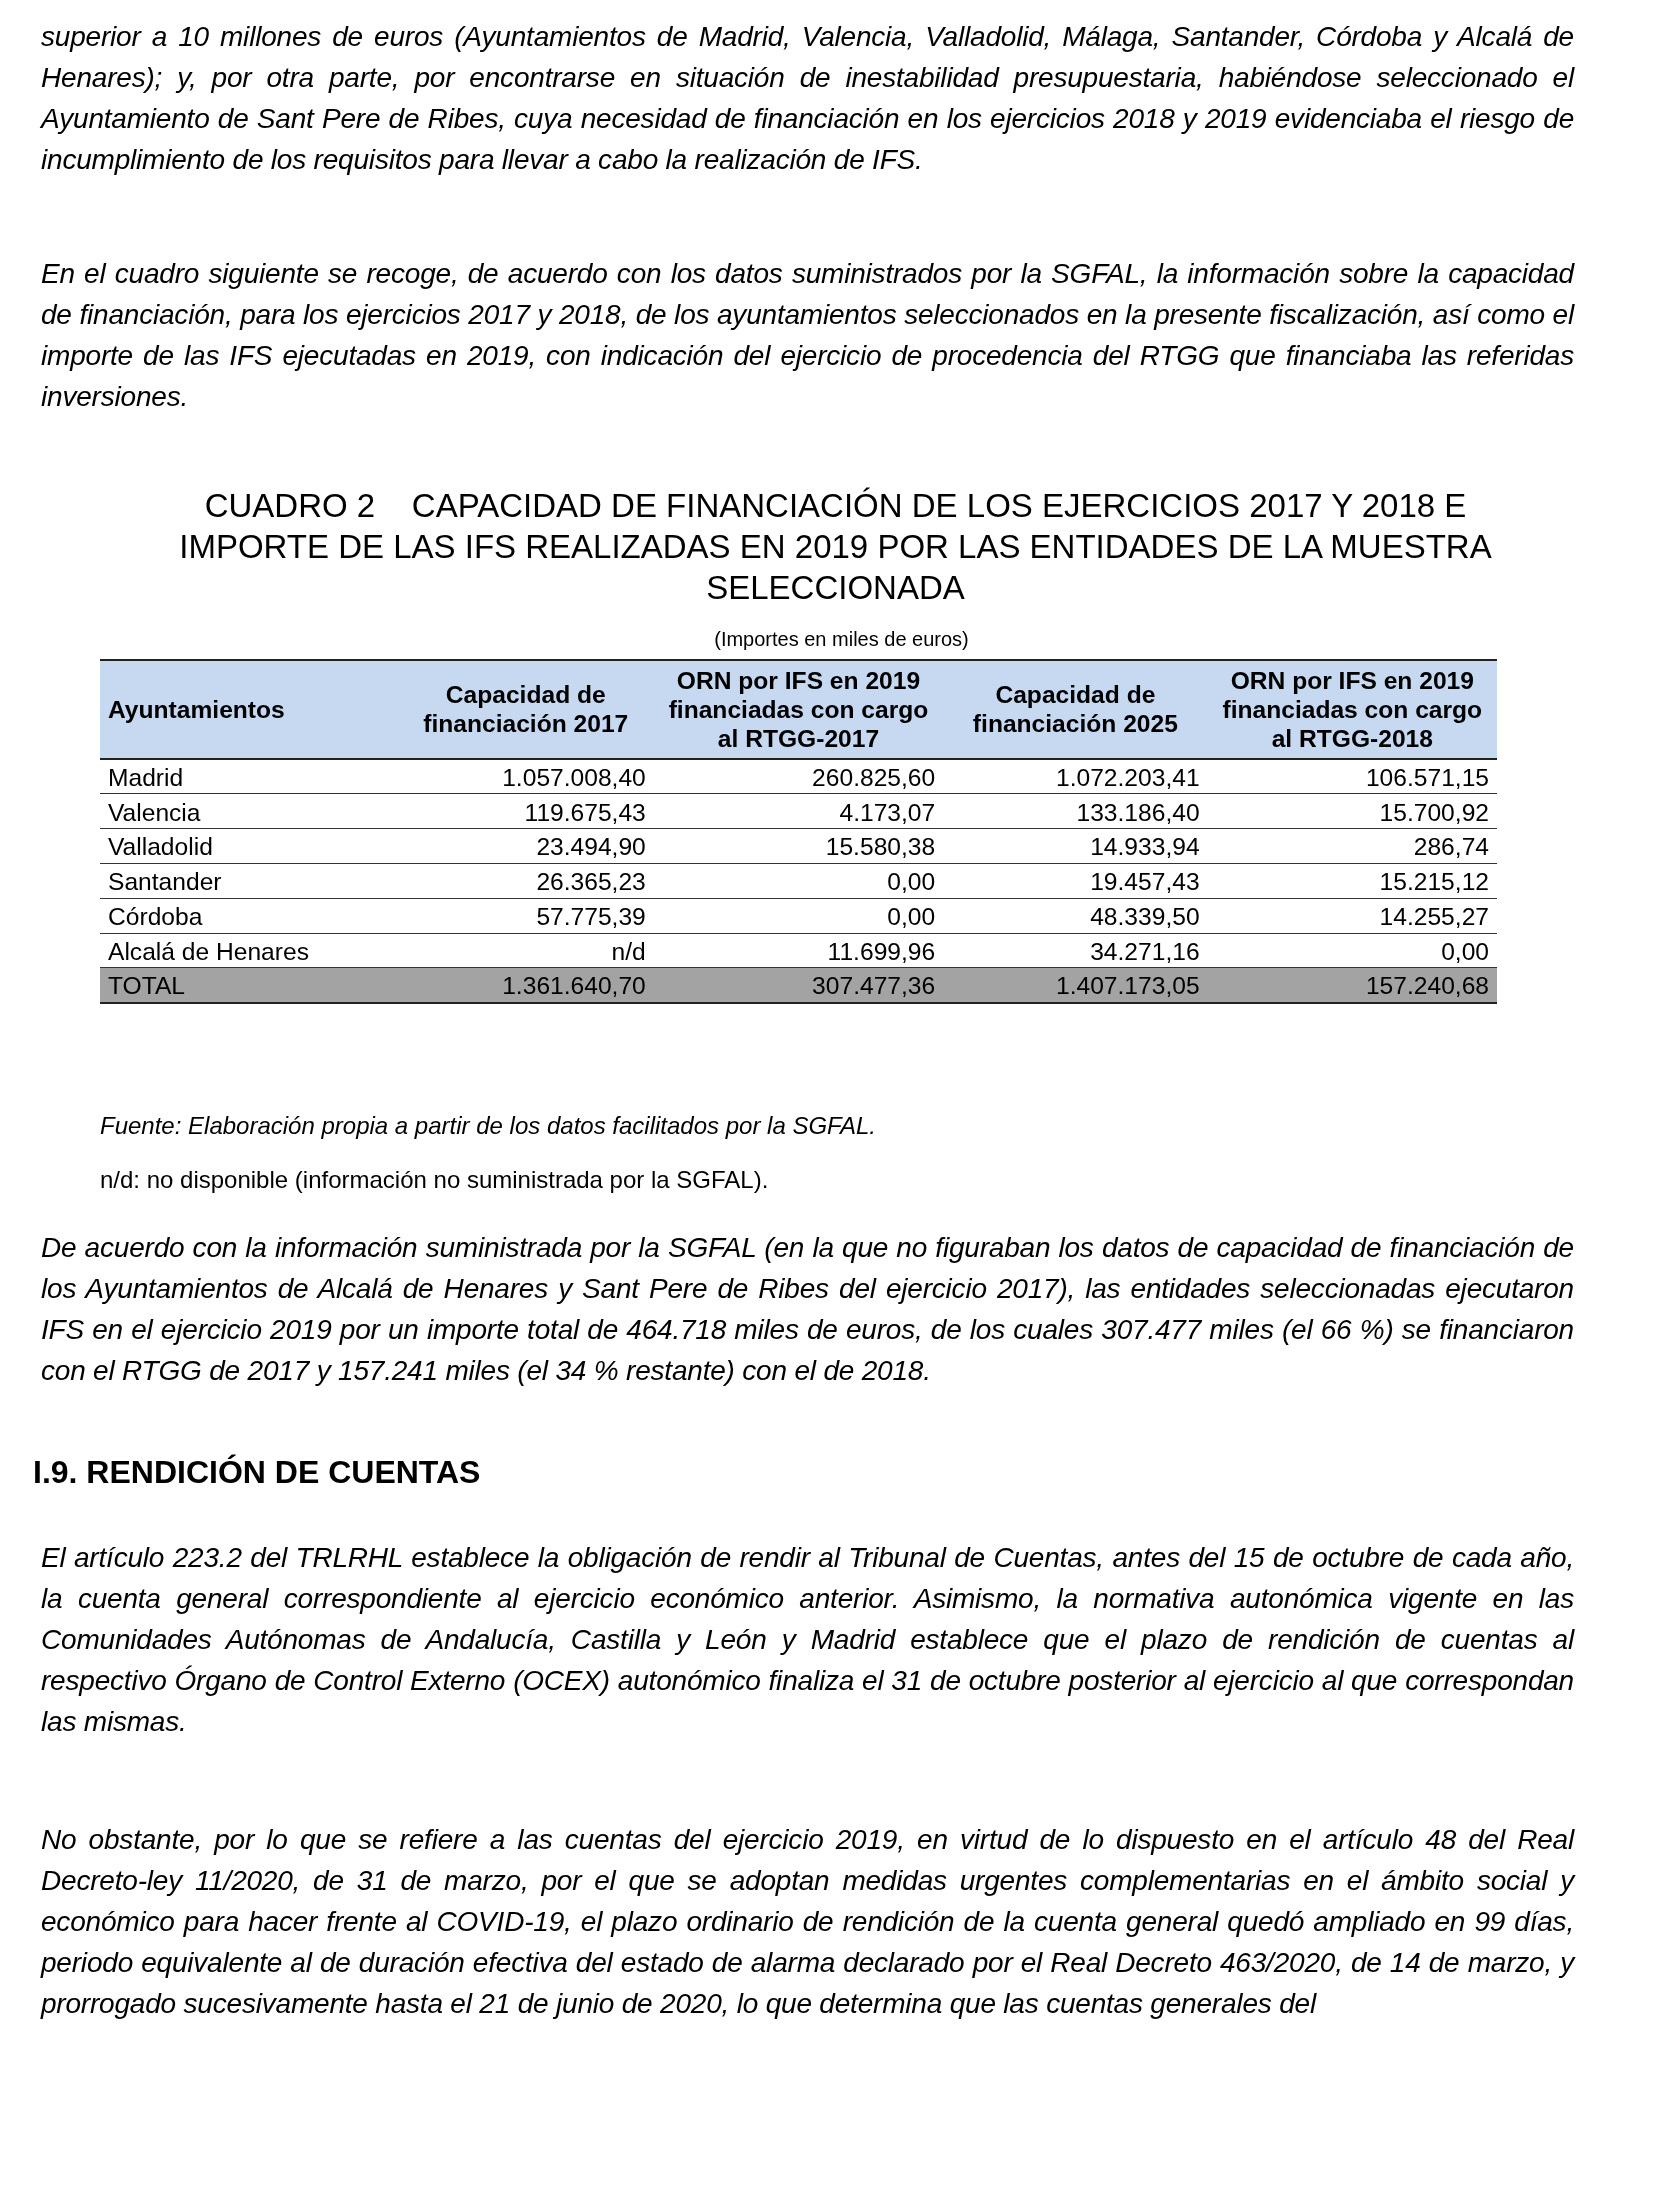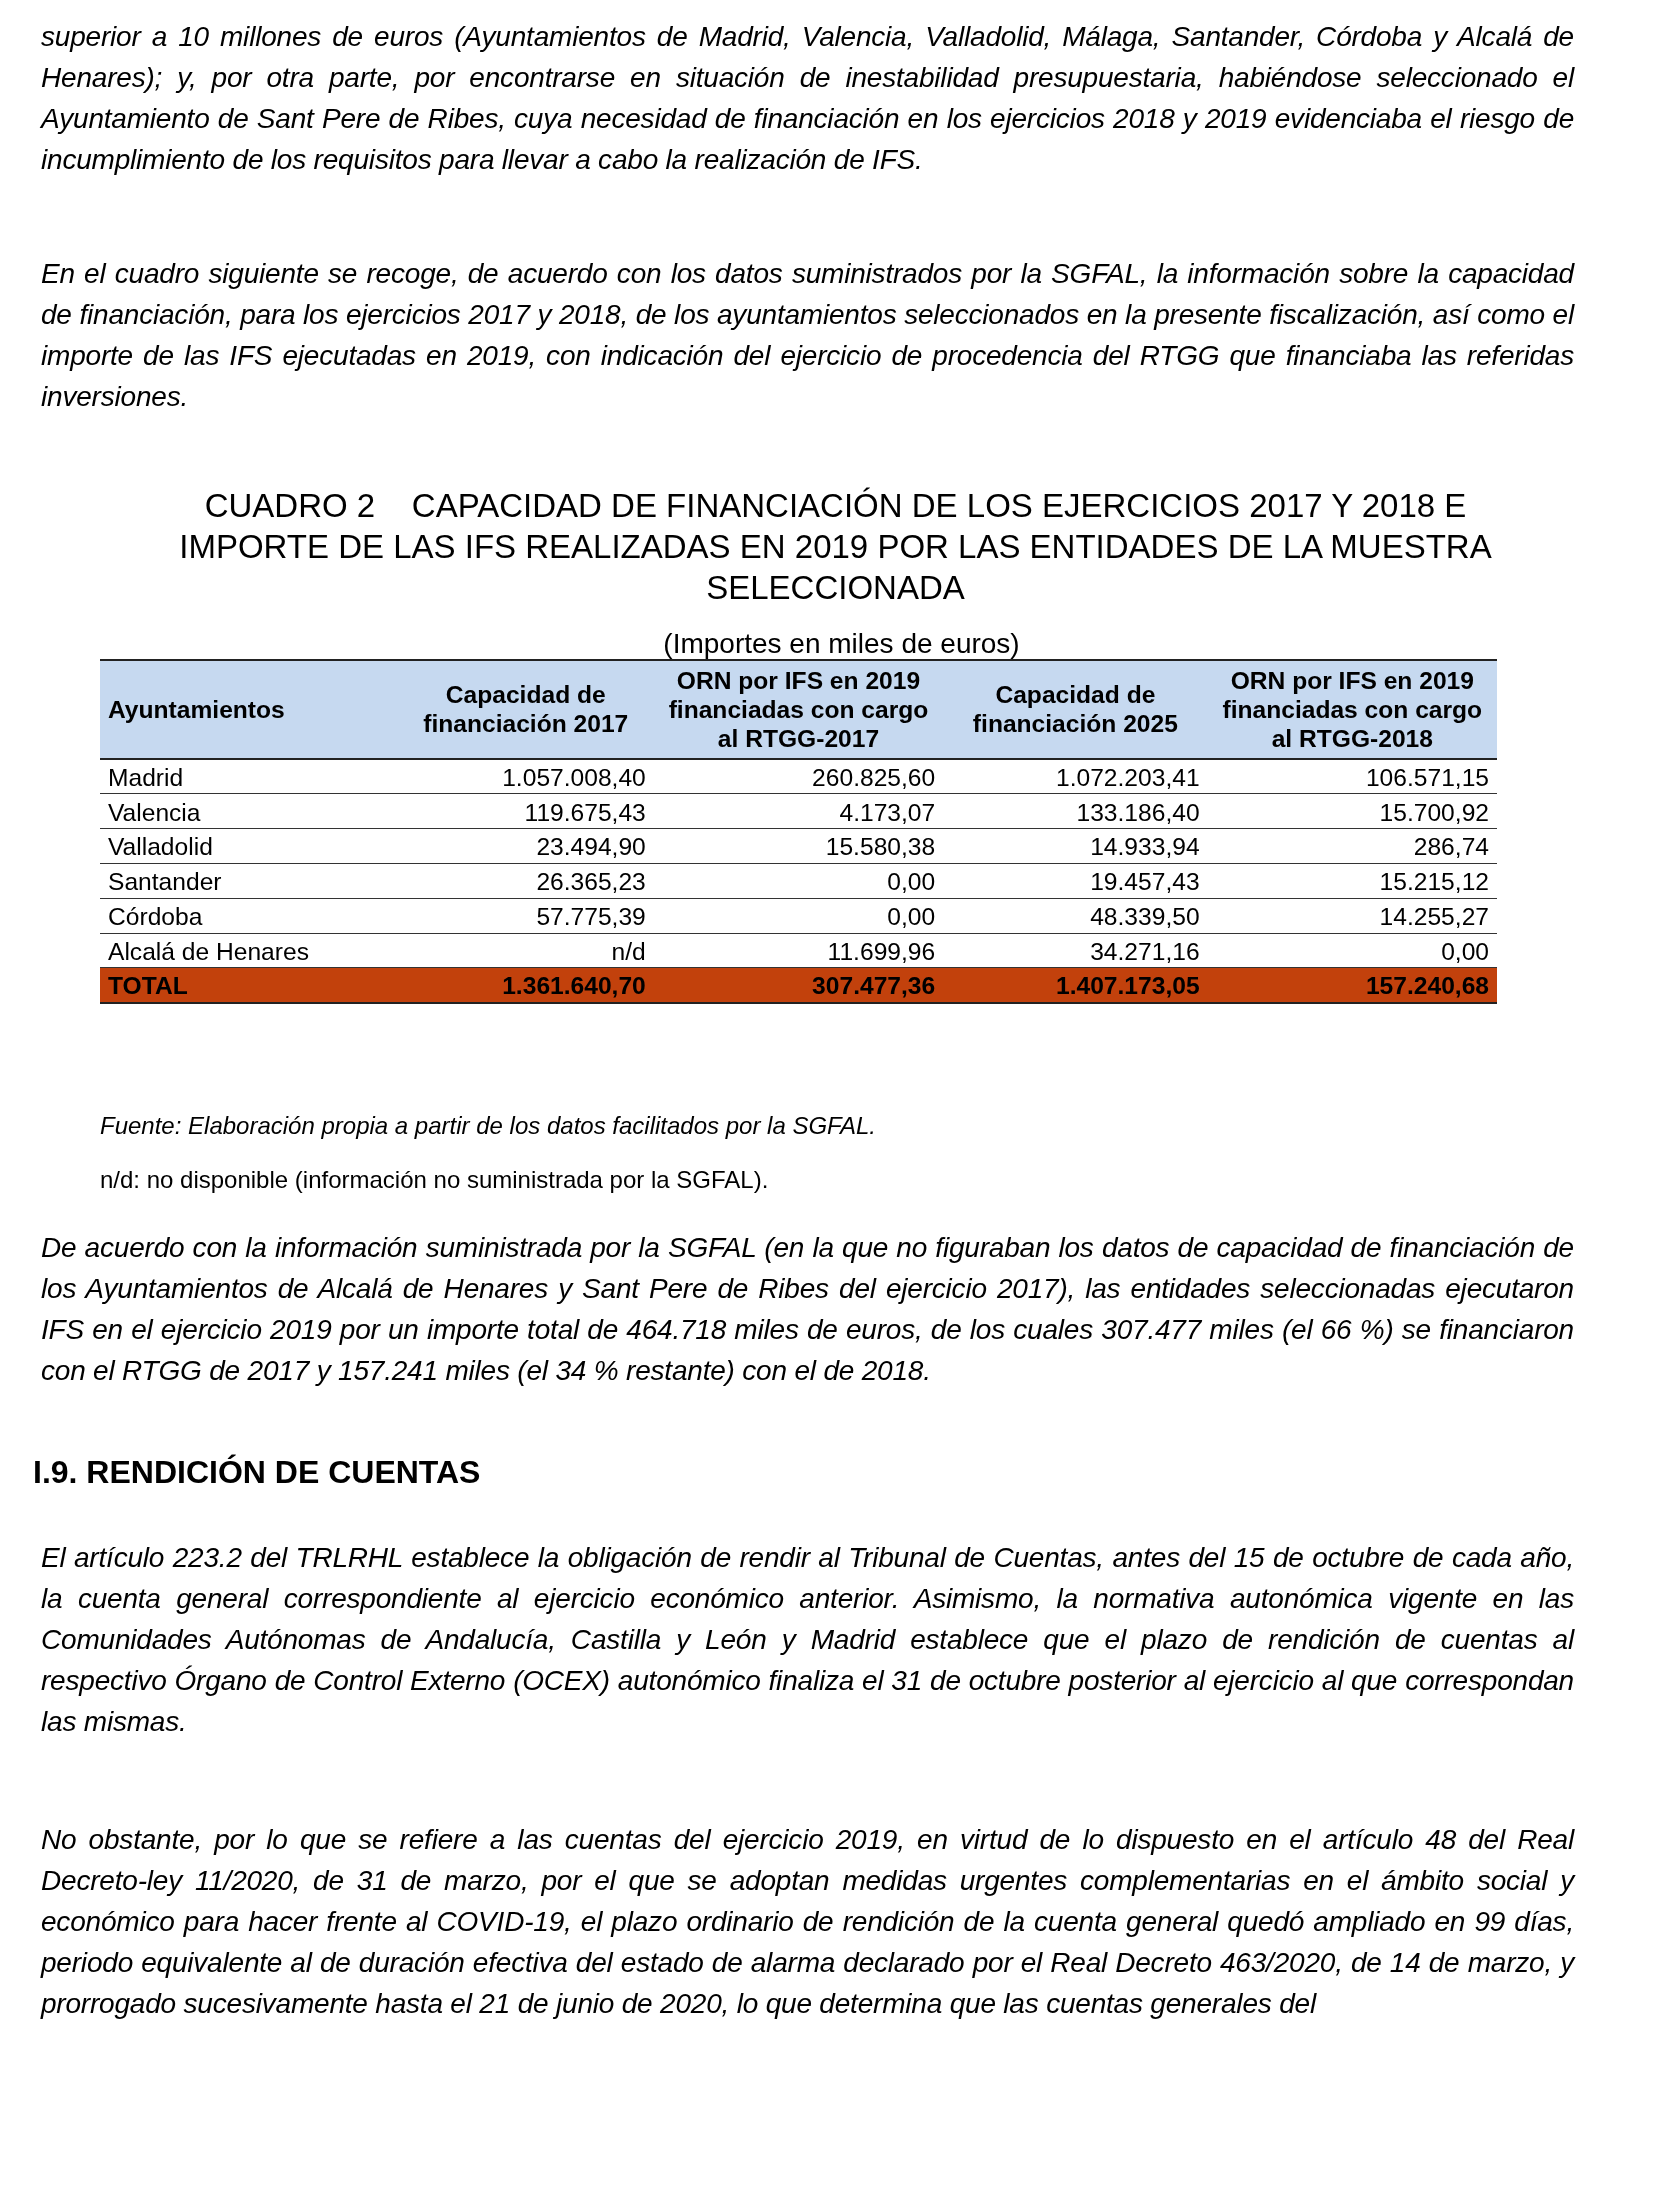--- a/index.html
+++ b/index.html
@@ -21,21 +21,21 @@
     font-style: italic;
   }
   .p1 { position: absolute; top: 0; left: 0; width: 1533px; }
   .p2 { position: absolute; top: 237px; left: 0; width: 1533px; }
   .caption {
     position: absolute; top: 477px; left: 48px; width: 1509px;
     text-align: center; font-weight: normal; font-size: 33px; line-height: 41px;
   }
   .units {
     position: absolute; top: 620px; left: 0; width: 1617px;
-    text-align: center; font-size: 28px;
+    text-align: center; font-size: 20px;
   }
   .tbl-wrap { position: absolute; top: 651px; left: 67px; width: 1397px; }
   table { border-collapse: collapse; width: 100%; font-size: 24.6px; }
   thead th {
     background: #c6d9f0;
     font-weight: bold;
     line-height: 29px;
     padding: 4.8px 8px;
     border-top: 2.4px solid #222;
     border-bottom: 2.4px solid #222;
@@ -43,21 +43,21 @@
   thead th.name { text-align: left; width: 270px; }
   thead th.num { text-align: center; }
   tbody td {
     padding: 3.2px 8px 1.6px 8px;
     line-height: 29px;
     border-bottom: 1.6px solid #333;
   }
   td.name { text-align: left; margin-left: 13px; }
   td.num { text-align: right; }
   tr.total td {
-    background: #c2410c; font-weight: bold;
+    background: #a3a3a3; font-weight: normal;
     border-bottom: 2.4px solid #222;
   }
   .src {
     position: absolute; top: 1104px; left: 67px; font-size: 24px; font-style: italic;
   }
   .note {
     position: absolute; top: 1158px; left: 67px; font-size: 24px;
   }
   .p3 { position: absolute; top: 1211px; left: 0; width: 1533px; }
   .h2 {

